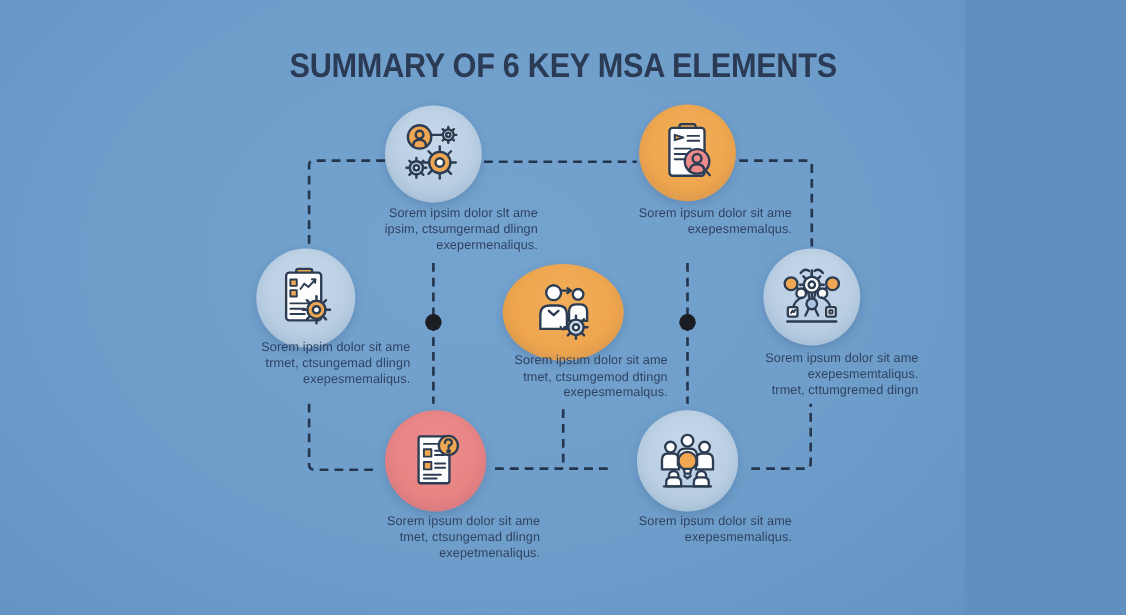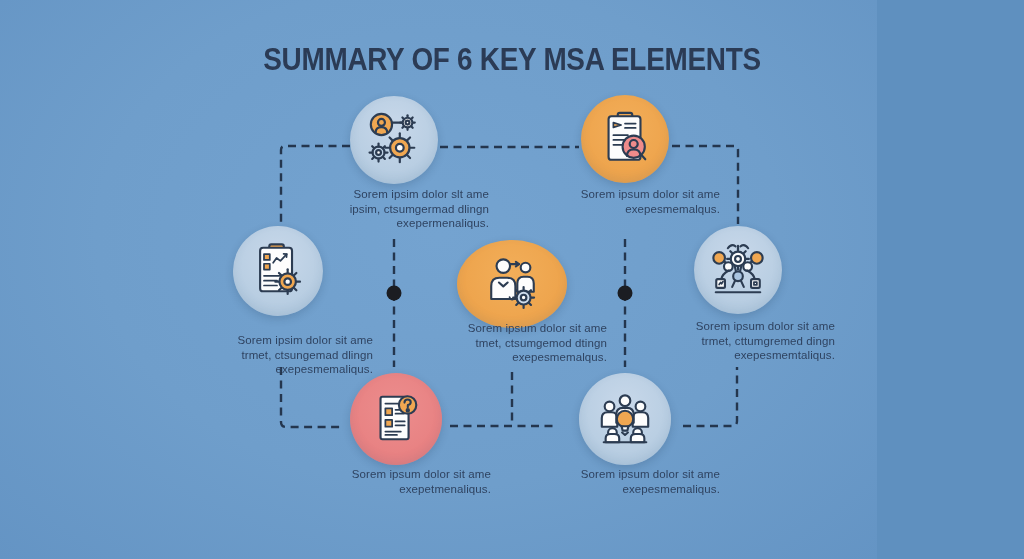--- a/index.html
+++ b/index.html
@@ -26,21 +26,21 @@
   .n4c{left:457px;top:240px;width:110px;height:88px;}
   .n5c{left:694px;top:226px;width:88px;height:88px;}
   .n6c{left:350px;top:373px;width:92px;height:92px;}
   .n7c{left:579px;top:373px;width:92px;height:92px;}
   .cap{
     position:absolute;width:190px;text-align:right;
     font-size:11.5px;line-height:14.5px;color:#2f4361;letter-spacing:.1px;
   }
   .cap1{left:299px;top:187px;}
   .cap2{left:530px;top:187px;}
-  .cap3{left:183px;top:333px;}
+  .cap3{left:183px;top:309px;}
   .cap4{left:417px;top:321px;}
   .cap5{left:645px;top:319px;}
   .cap6{left:301px;top:467px;}
   .cap7{left:530px;top:467px;}
   svg.connectors{position:absolute;left:0;top:0;}
   .dash{stroke:#24364e;stroke-width:2.4;fill:none;stroke-dasharray:8 5.5;}
   .dot{fill:#1b1d22;}
   .icon line,.icon path,.icon circle,.icon rect,.icon polyline{stroke:#2c3c52;stroke-width:2.2;stroke-linecap:round;stroke-linejoin:round;}
   .icon .thin{stroke-width:1.8;}
   .icon .nofill{fill:none;}
@@ -189,22 +189,22 @@
       <path class="nofill" d="M33 41 L36 47.5"></path>
       <rect x="7.5" y="39.5" width="9" height="9" rx="1.5" fill="#fdfdfd"></rect>
       <path class="nofill thin" d="M10.5 45 L12 42.8 L13 44.3 L14.5 42"></path>
       <rect x="43.5" y="39.5" width="9" height="9" rx="1.5" fill="#fdfdfd"></rect>
       <rect class="thin nofill" x="46.5" y="42.5" width="3" height="3"></rect>
       <line x1="7" y1="53" x2="53" y2="53"></line>
     </svg>
   </div>
   <div class="cap cap5">
     <div>Sorem ipsum dolor sit ame</div>
+    <div>exepesmemtaliqus.</div>
     <div>trmet, cttumgremed dingn</div>
-    <div>exepesmemtaliqus.</div>
   </div>
 
   <div class="circle c-red n6c">
     <svg class="icon" width="58" height="58" viewBox="0 0 60 60">
       <rect x="14" y="7" width="29" height="44" rx="2" fill="#fdfdfd"></rect>
       <line class="thin" x1="19" y1="14" x2="37" y2="14"></line>
       <rect class="thin" x="19" y="19" width="7" height="7" fill="#f0a751"></rect>
       <line class="thin" x1="29.5" y1="20.5" x2="38" y2="20.5"></line>
       <line class="thin" x1="29.5" y1="24.5" x2="38" y2="24.5"></line>
       <rect class="thin" x="19" y="31" width="7" height="7" fill="#f0a751"></rect>
@@ -212,20 +212,21 @@
       <line class="thin" x1="29.5" y1="36.5" x2="39" y2="36.5"></line>
       <line class="thin" x1="19" y1="43" x2="35" y2="43"></line>
       <line class="thin" x1="19" y1="46.5" x2="31" y2="46.5"></line>
       <circle cx="42" cy="15.5" r="9" fill="#f0a751"></circle>
       <path class="nofill" d="M38.8 13 Q38.8 9.8 42 9.8 Q45.2 9.8 45.2 12.6 Q45.2 14.8 42.3 15.6 L42.2 17.8"></path>
       <circle cx="42.2" cy="21" r="1.2" fill="#2c3c52"></circle>
     </svg>
   </div>
   <div class="cap cap6">
     <div>Sorem ipsum dolor sit ame</div>
+    <div>tmet, ctsungemad dlingn</div>
     <div>exepetmenaliqus.</div>
   </div>
 
   <div class="circle c-light n7c">
     <svg class="icon" width="58" height="58" viewBox="0 0 60 60">
       <circle cx="14" cy="17" r="5" fill="#fdfdfd"></circle>
       <path d="M6 38 V29 Q6 23 12 23 H16 Q22 23 22 29 V38 Z" fill="#fdfdfd"></path>
       <circle cx="46" cy="17" r="5" fill="#fdfdfd"></circle>
       <path d="M38 38 V29 Q38 23 44 23 H48 Q54 23 54 29 V38 Z" fill="#fdfdfd"></path>
       <circle cx="30" cy="11" r="5.5" fill="#fdfdfd"></circle>

